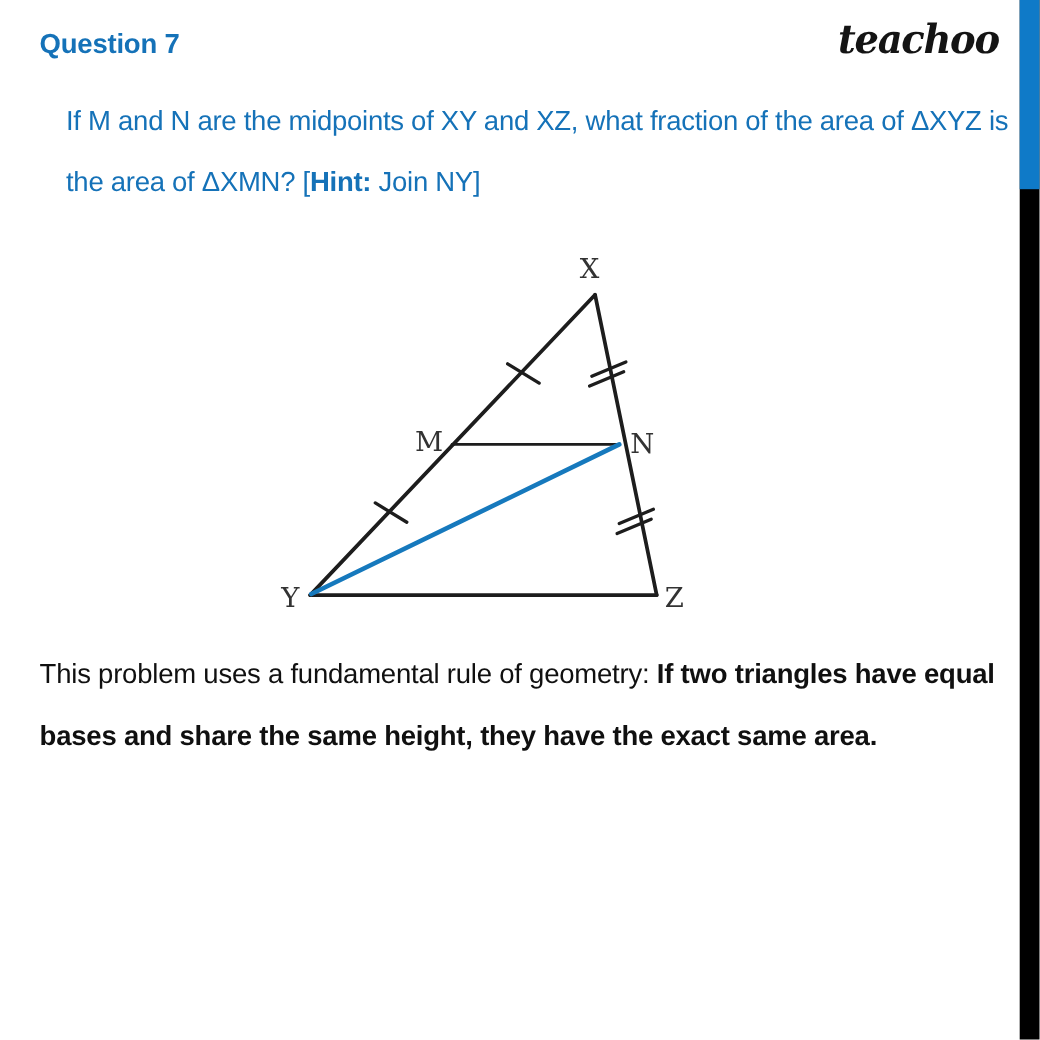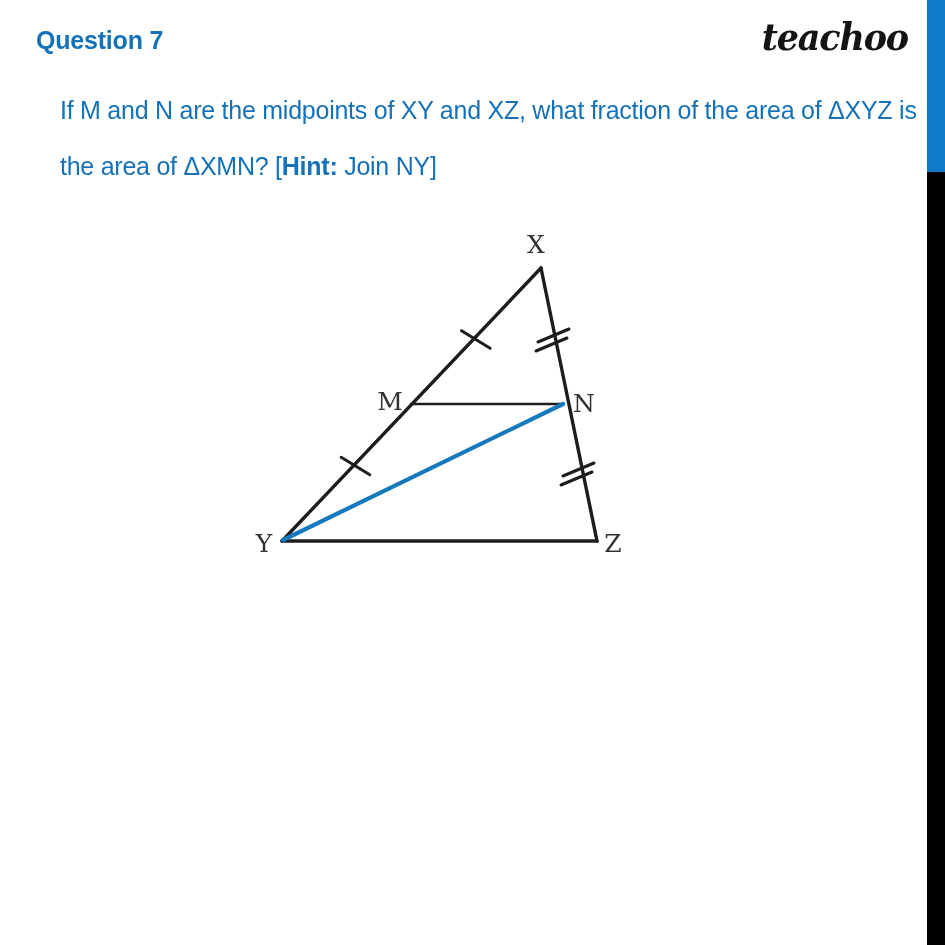--- a/index.html
+++ b/index.html
@@ -166,19 +166,22 @@
       </g>
 
       <text x="536" y="48" font-family="DejaVu Serif, serif" font-size="25" fill="#333333" text-anchor="middle">X</text>
       <text x="264" y="347" font-family="DejaVu Serif, serif" font-size="25" fill="#333333" text-anchor="middle">Y</text>
       <text x="613" y="347" font-family="DejaVu Serif, serif" font-size="25" fill="#333333" text-anchor="middle">Z</text>
       <text x="390" y="205" font-family="DejaVu Serif, serif" font-size="25" fill="#333333" text-anchor="middle">M</text>
       <text x="584" y="207" font-family="DejaVu Serif, serif" font-size="25" fill="#333333" text-anchor="middle">N</text>
     </svg>
   </div>
 
+  <div id="para-rule" class="body-para">
+    <span>This problem uses a fundamental rule of geometry: </span><span class="em">If two triangles have equal bases and share the same height, they have the exact same area.</span>
+  </div>
 
 
 </div>
 
 <div id="right-rail">
   <div class="thumb"></div>
 </div>
 
 </body></html>

